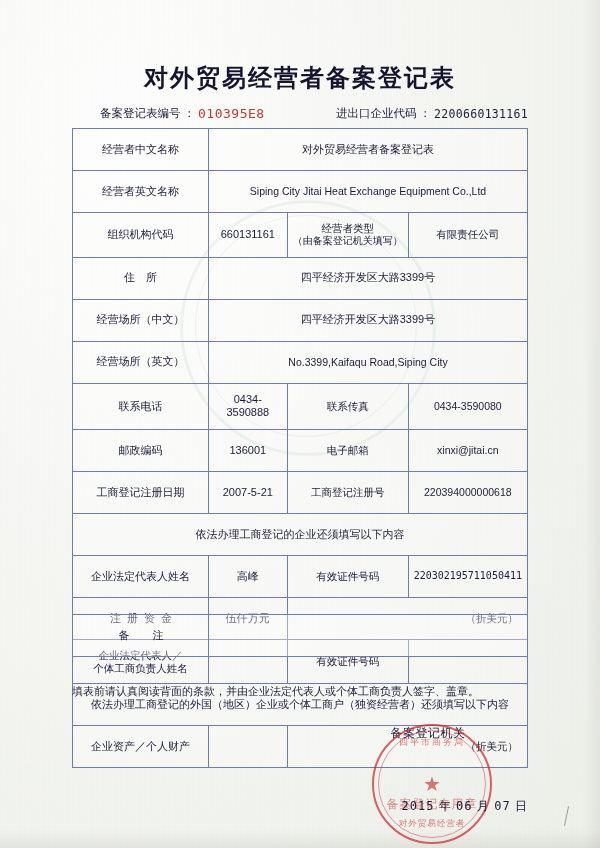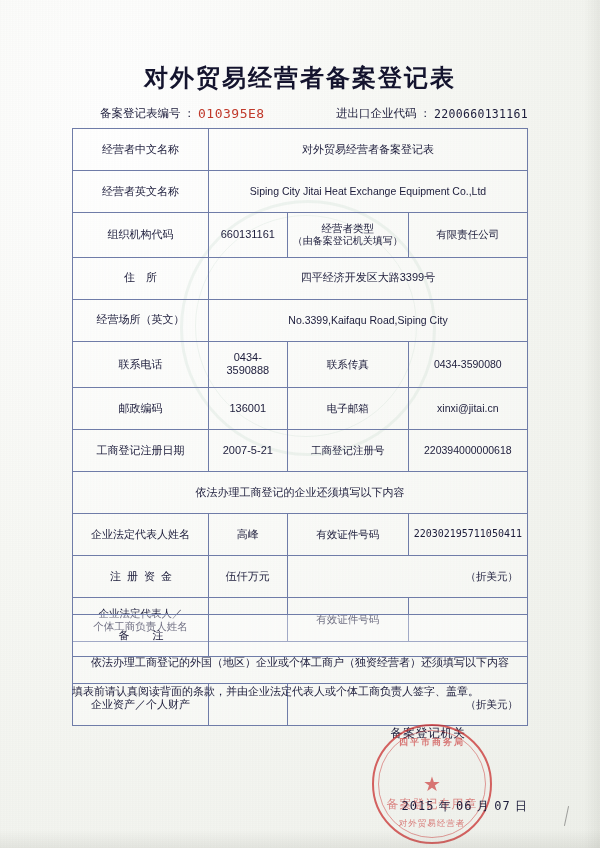--- a/index.html
+++ b/index.html
@@ -230,21 +230,20 @@
     line-height: 1;
   }
   .stamp .arc {
     position: absolute;
     left: 0; right: 0;
     top: 12px;
     text-align: center;
     font-size: 9px;
     color: rgba(200, 40, 40, 0.6);
     letter-spacing: 2px;
-    font-weight: bold;
   }
   .stamp .arc2 {
     position: absolute;
     left: 0; right: 0;
     bottom: 14px;
     text-align: center;
     font-size: 8.5px;
     color: rgba(200, 40, 40, 0.6);
     letter-spacing: 1px;
   }
@@ -332,20 +331,24 @@
         <div>经营者类型</div>
         <div style="font-size:10px">（由备案登记机关填写）</div>
       </td>
       <td class="val2">有限责任公司</td>
     </tr>
     <tr>
       <td class="lbl">住　所</td>
       <td class="val" colspan="3">四平经济开发区大路3399号</td>
     </tr>
     <tr>
+      <td class="lbl">经营场所（中文）</td>
+      <td class="val" colspan="3">四平经济开发区大路3399号</td>
+    </tr>
+    <tr>
       <td class="lbl">经营场所（英文）</td>
       <td class="val en" colspan="3">No.3399,Kaifaqu Road,Siping City</td>
     </tr>
     <tr>
       <td class="lbl">联系电话</td>
       <td class="val">0434-3590888</td>
       <td class="lbl2">联系传真</td>
       <td class="val2">0434-3590080</td>
     </tr>
     <tr>

